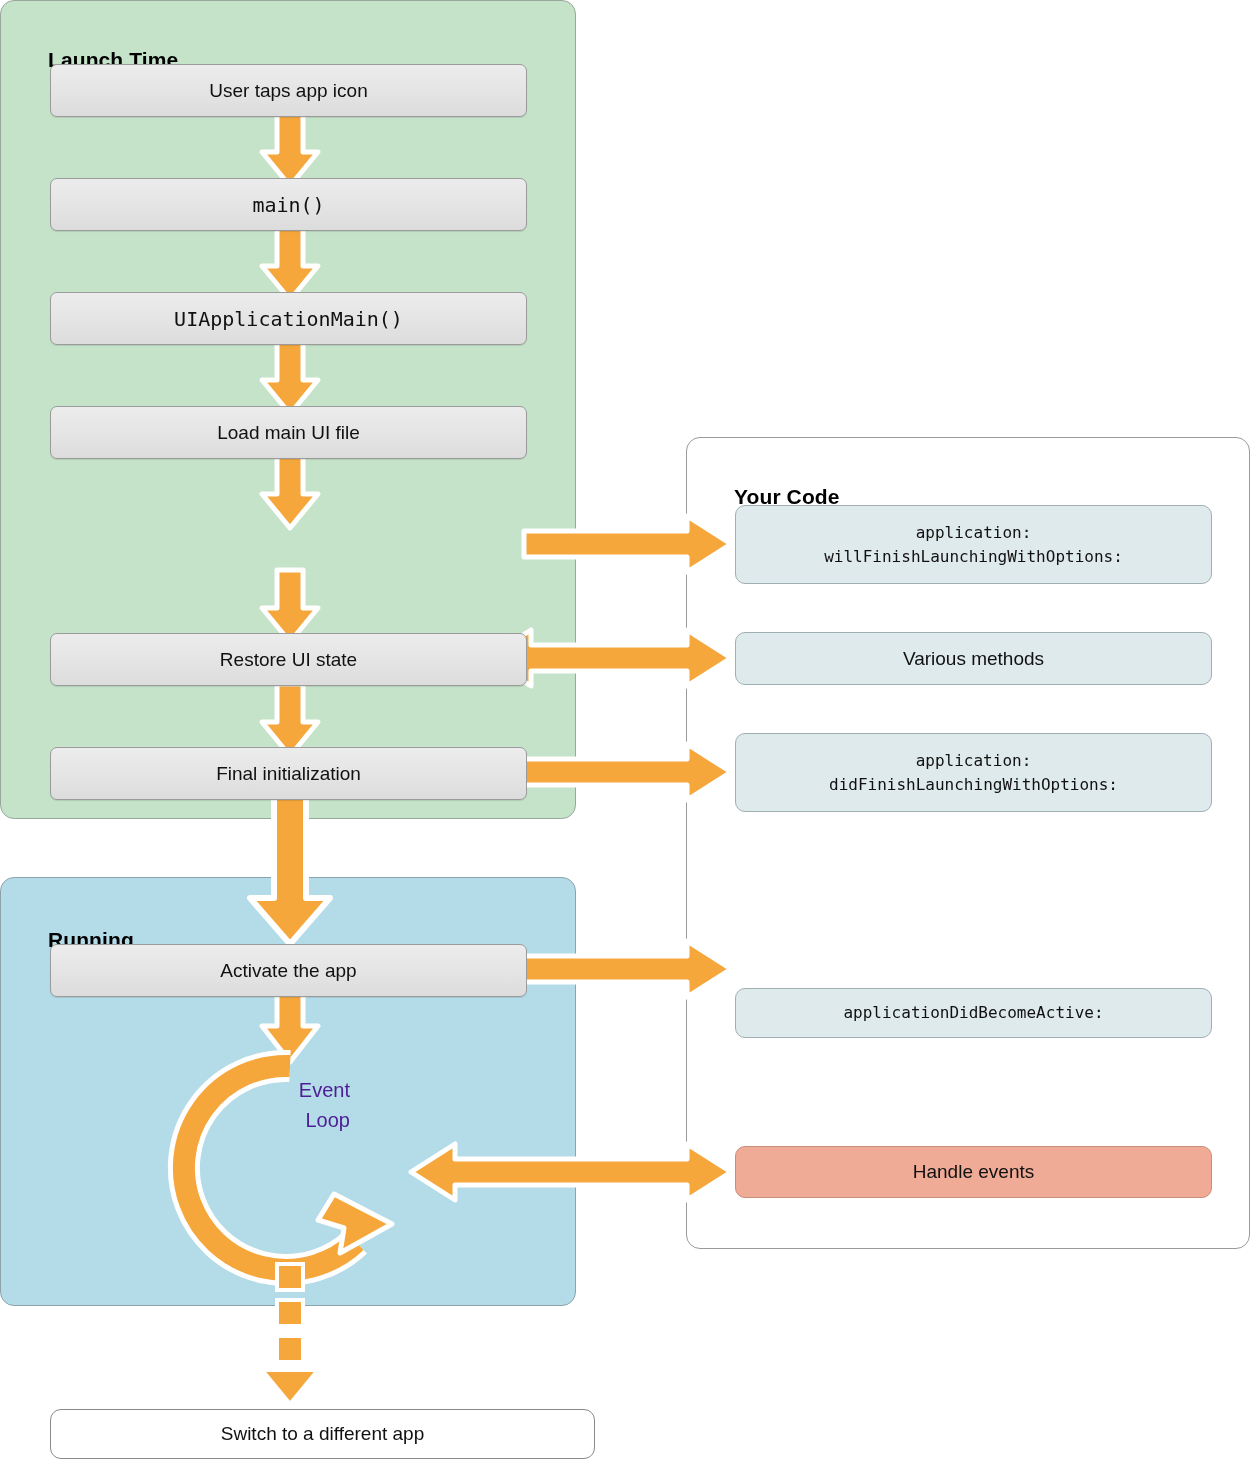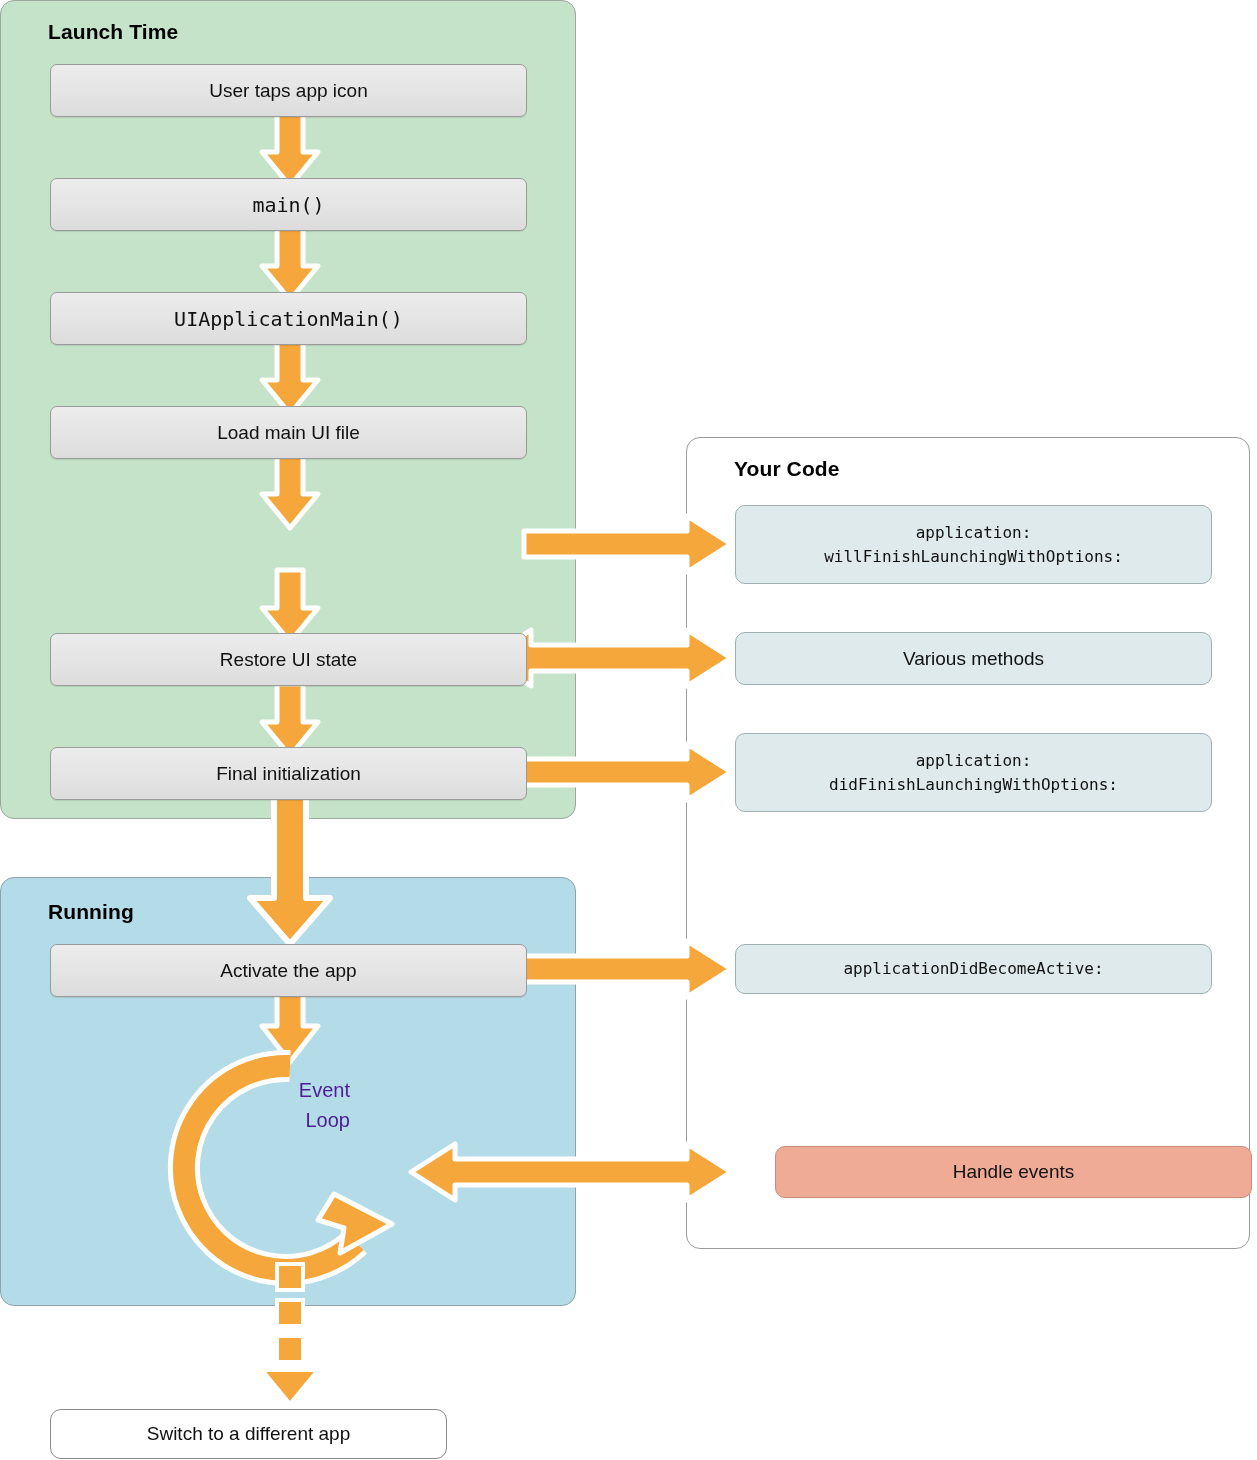--- a/index.html
+++ b/index.html
@@ -9,40 +9,40 @@
 
   .panel{position:absolute;border-radius:14px;box-sizing:border-box;}
   .panel-green{left:0px;top:0px;width:576px;height:819px;
       background:#c5e3c9;border:1.5px solid #9aa89c;}
   .panel-blue{left:0px;top:877px;width:576px;height:429px;
       background:#b4dce8;border:1.5px solid #8fa3ab;}
   .panel-code{left:686px;top:437px;width:564px;height:812px;
       background:#ffffff;border:1.5px solid #9a9a9a;}
 
   .panel-title{position:absolute;font-size:21px;font-weight:bold;color:#000;
-      letter-spacing:0.1px;white-space:nowrap;}
+      letter-spacing:0.1px;white-space:nowrap;margin-top:28px;}
 
   .gbox{position:absolute;left:50px;width:477px;box-sizing:border-box;
       background:linear-gradient(180deg,#ececec 0%,#e4e4e4 55%,#dcdcdc 100%);
       border:1.2px solid #9b9b9b;border-radius:7px;
       display:flex;align-items:center;justify-content:center;
       font-size:19px;color:#111;box-shadow:0 1px 1px rgba(0,0,0,.10);}
   .gbox.mono{font-family:"DejaVu Sans Mono","Liberation Mono",monospace;font-size:20px;}
 
-  .wbox{position:absolute;left:50px;width:397px;box-sizing:border-box;
+  .wbox{position:absolute;left:50px;width:545px;box-sizing:border-box;
       background:#ffffff;border:1.2px solid #8a8a8a;border-radius:11px;
       display:flex;align-items:center;justify-content:center;
       font-size:19px;color:#111;}
 
   .cbox{position:absolute;left:735px;width:477px;box-sizing:border-box;
       background:#dfeaec;border:1.2px solid #9fb0b2;border-radius:10px;
       display:flex;align-items:center;justify-content:center;text-align:center;
       font-size:19px;color:#111;line-height:1.45;}
   .cbox.mono{font-family:"DejaVu Sans Mono","Liberation Mono",monospace;font-size:16px;}
-  .cbox.redbox{background:#f0ab96;border:1.2px solid #c98d7c;margin-left:40px;}
+  .cbox.redbox{background:#f0ab96;border:1.2px solid #c98d7c;}
 
   .loop-label{position:absolute;left:230px;top:1075px;width:120px;text-align:right;
       font-size:20px;color:#4c1d95;line-height:1.5;pointer-events:none;}
 
   svg.arrows{position:absolute;left:0;top:0;width:1257px;height:1460px;overflow:visible;}
 </style>
 </head>
 <body>
 
 <div id="stage">
@@ -155,17 +155,17 @@
 
   <div class="cbox" style="top:632px;height:53px;">Various methods</div>
 
   <div class="cbox mono" style="top:733px;height:79px;">
     <div>
       <div>application:</div>
       <div>didFinishLaunchingWithOptions:</div>
     </div>
   </div>
 
-  <div class="cbox mono" style="top:944px;height:50px;">applicationDidBecomeActive:</div>
+  <div class="cbox mono" style="top:988px;height:50px;">applicationDidBecomeActive:</div>
 
   <div class="cbox redbox" style="top:1146px;height:52px;">Handle events</div>
 
 </div>
 
 </body></html>

